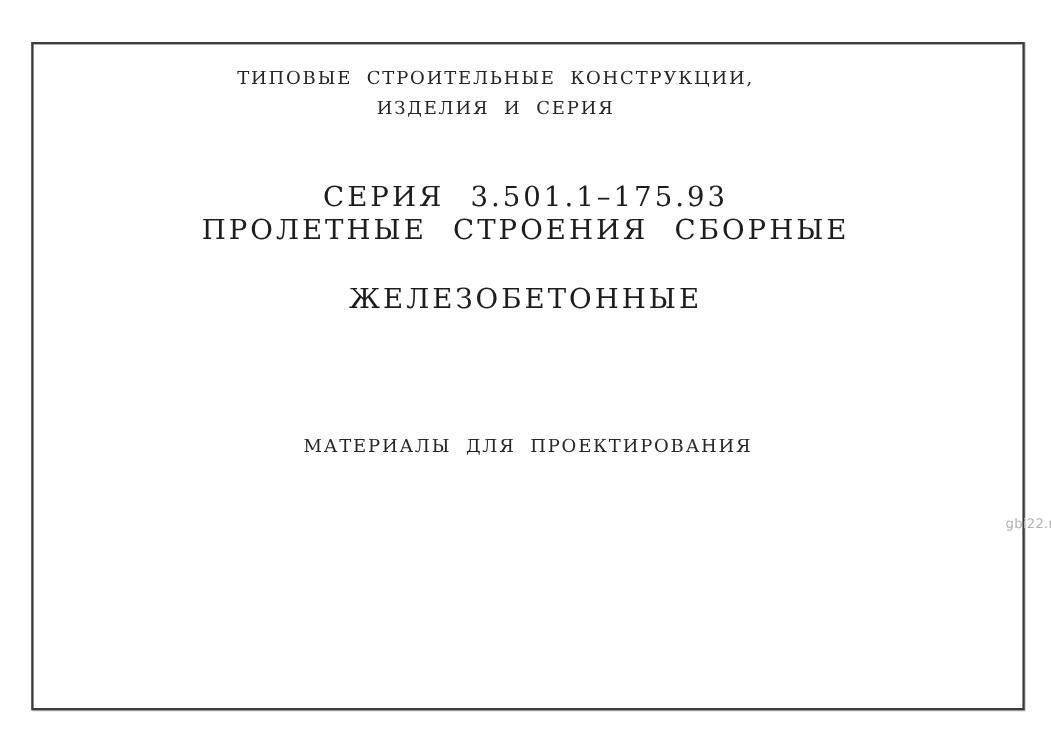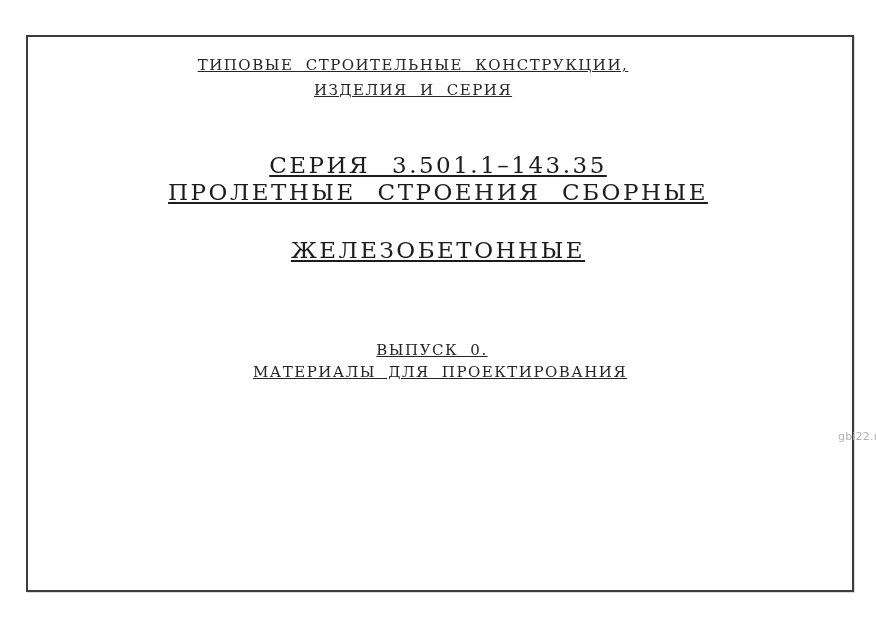--- a/index.html
+++ b/index.html
@@ -25,21 +25,20 @@
     border: 2px solid #3c3c3c;
     box-sizing: border-box;
     box-shadow: 1px 1px 0 rgba(0,0,0,0.15);
   }
   .line {
     position: absolute;
     left: 0;
     right: 0;
     text-align: center;
     white-space: nowrap;
-    text-decoration: underline;
   }
   .hdr {
     right: 50px;               
     font-size: 15px;
     letter-spacing: 1.5px;
     word-spacing: 6px;
     color: #262626;
   }
   .hdr1 { top: 56px; }
   .hdr2 { top: 81px; }
@@ -84,27 +83,26 @@
 <body>
 
 <div class="scan">
 
   <div class="frame"></div>
 
   <div class="line hdr hdr1">ТИПОВЫЕ СТРОИТЕЛЬНЫЕ КОНСТРУКЦИИ,</div>
 
   <div class="line hdr hdr2">ИЗДЕЛИЯ И СЕРИЯ</div>
 
-  <div class="line big big1">СЕРИЯ 3.501.1–143.35</div>
+  <div class="line big big1">СЕРИЯ 3.501.1–175.93</div>
 
   <div class="line big big2">ПРОЛЕТНЫЕ СТРОЕНИЯ СБОРНЫЕ</div>
 
   <div class="line big big3">ЖЕЛЕЗОБЕТОННЫЕ</div>
 
 
 
-  <div class="line iss iss1">ВЫПУСК 0.</div>
 
   <div class="line iss iss2">МАТЕРИАЛЫ ДЛЯ ПРОЕКТИРОВАНИЯ</div>
 
   <div class="watermark">gbi22.ru</div>
 
 </div>
 
 </body></html>

